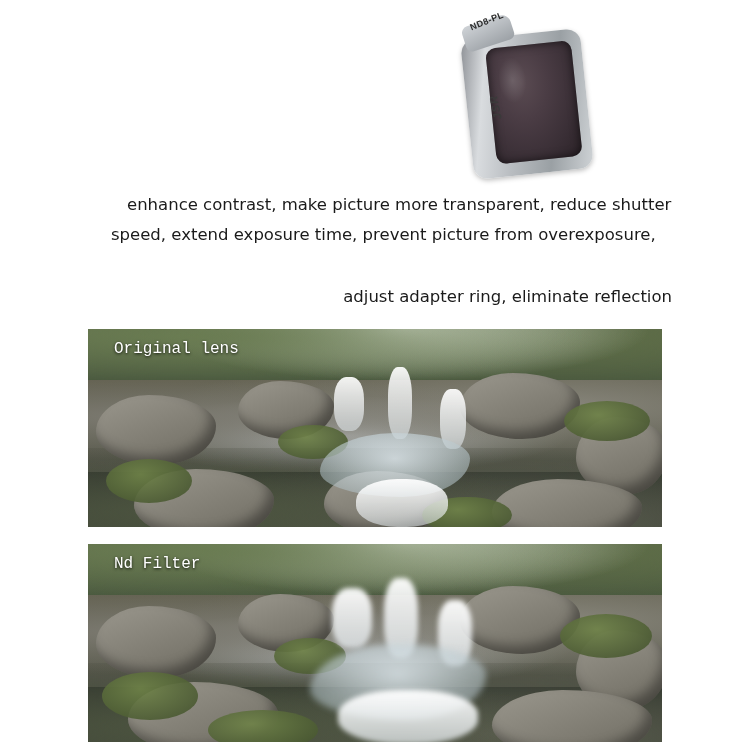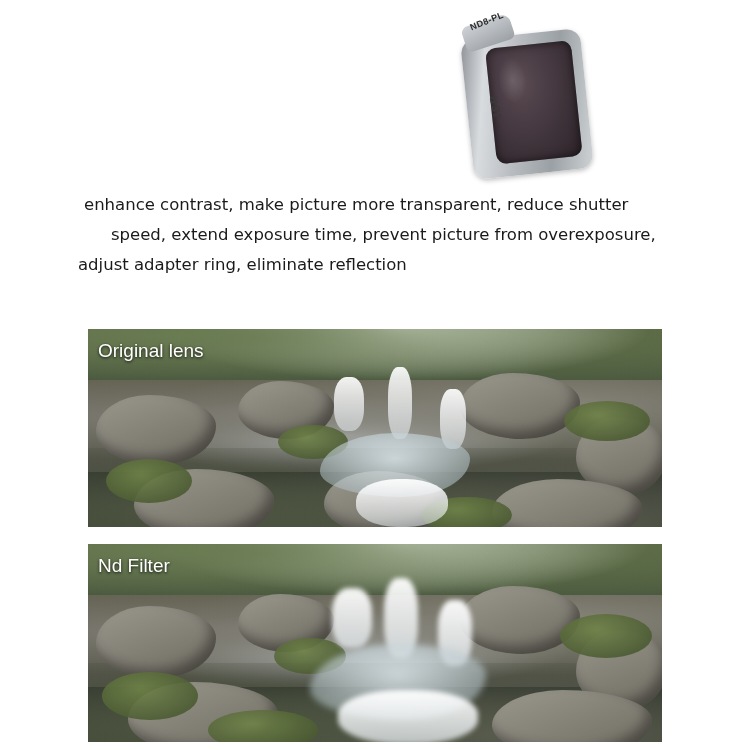--- a/index.html
+++ b/index.html
@@ -112,47 +112,47 @@
     color: #1a1a1a;
     font-size: 16.5px;
     line-height: 30px;
     font-family: "DejaVu Sans", sans-serif;
   }
   .desc .line {
     display: block;
     white-space: nowrap;
   }
   .desc .line.l1 { text-align: left; padding-left: 6px; }
-  .desc .line.l2 { text-align: left; padding-left: 6px; }
+  .desc .line.l2 { text-align: left; padding-left: 6px; margin-left: 43px; }
   .desc .line.l3 { text-align: left; padding-left: 6px; margin-left: 27px; }
-  .desc .line.l4 { text-align: left; }
+  .desc .line.l4 { text-align: right; margin-top: 32px; }
 
   
   .photos {
     position: absolute;
     left: 88px;
     top: 329px;
     width: 574px;
   }
   .photo {
     position: relative;
     width: 574px;
     height: 198px;
     overflow: hidden;
     margin-bottom: 17px;
     background: #2a2f28;
   }
   .photo-caption {
     position: absolute;
-    left: 10px;
+    left: 26px;
     top: 11px;
     z-index: 9;
     color: #ffffff;
-    font-size: 19px;
-    font-family: Liberation Sans, sans-serif;
+    font-size: 16px;
+    font-family: Liberation Mono, monospace;
     text-shadow: 0 1px 3px rgba(0,0,0,0.85);
   }
 
   
   .scene {
     position: absolute;
     inset: 0;
   }
   .scene .sky-veg {
     position: absolute;

